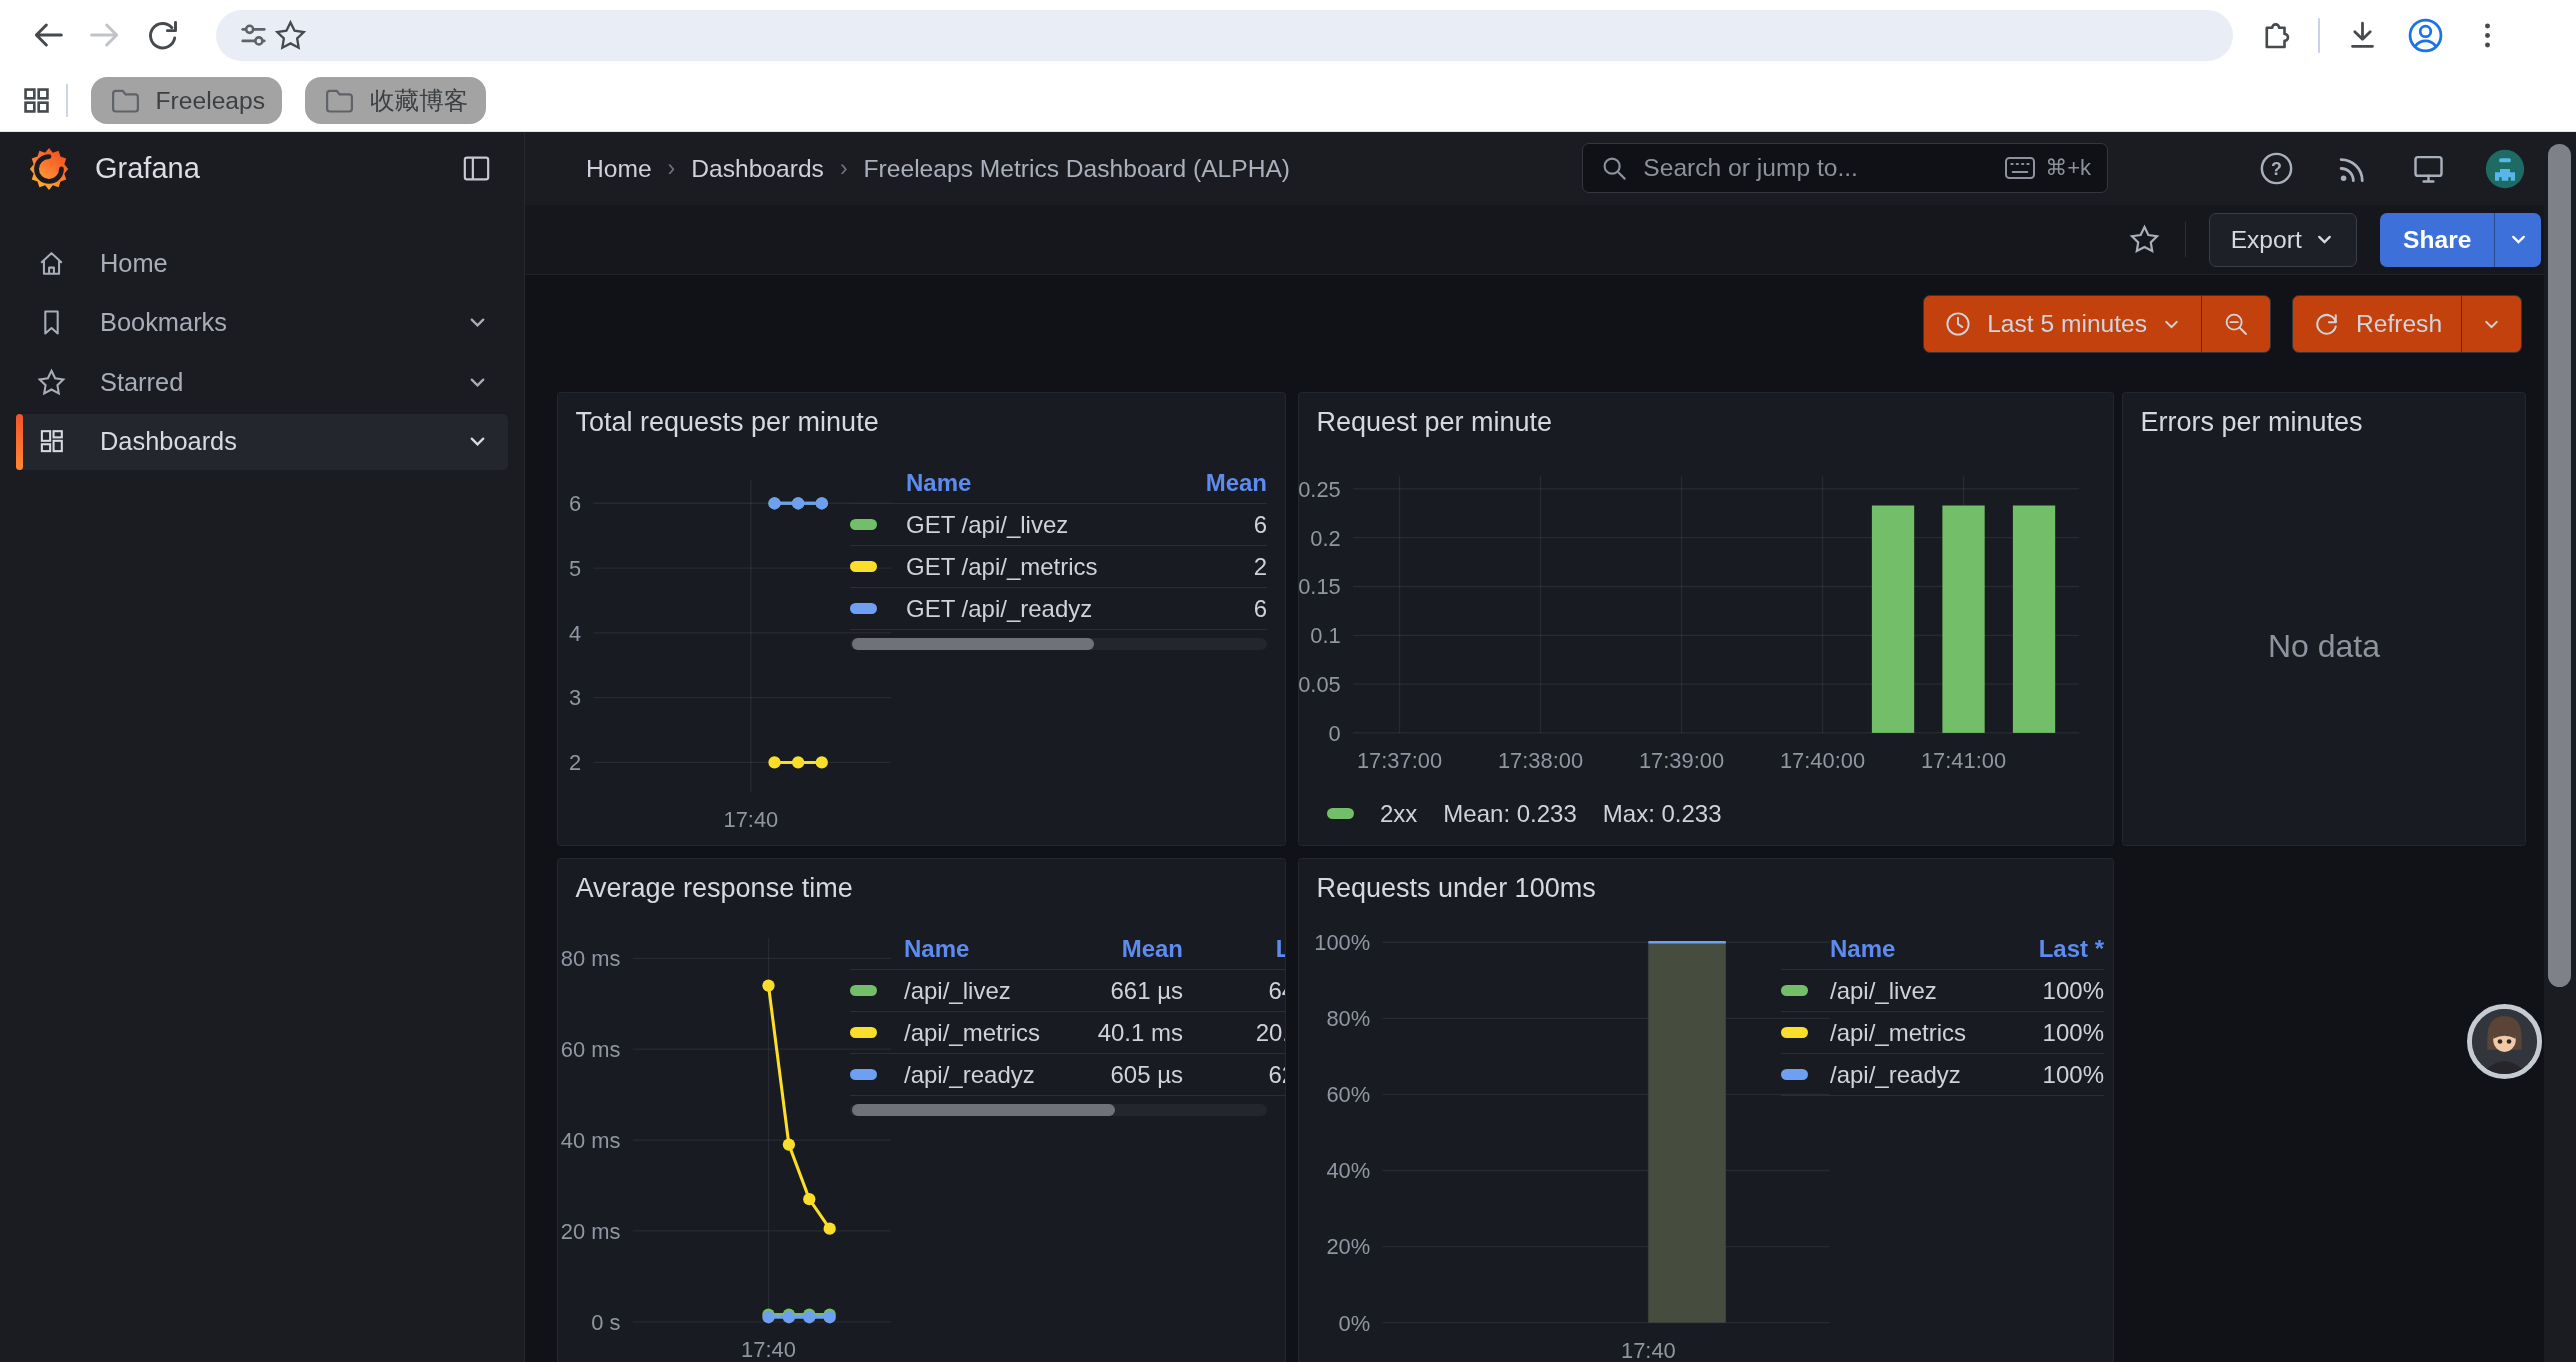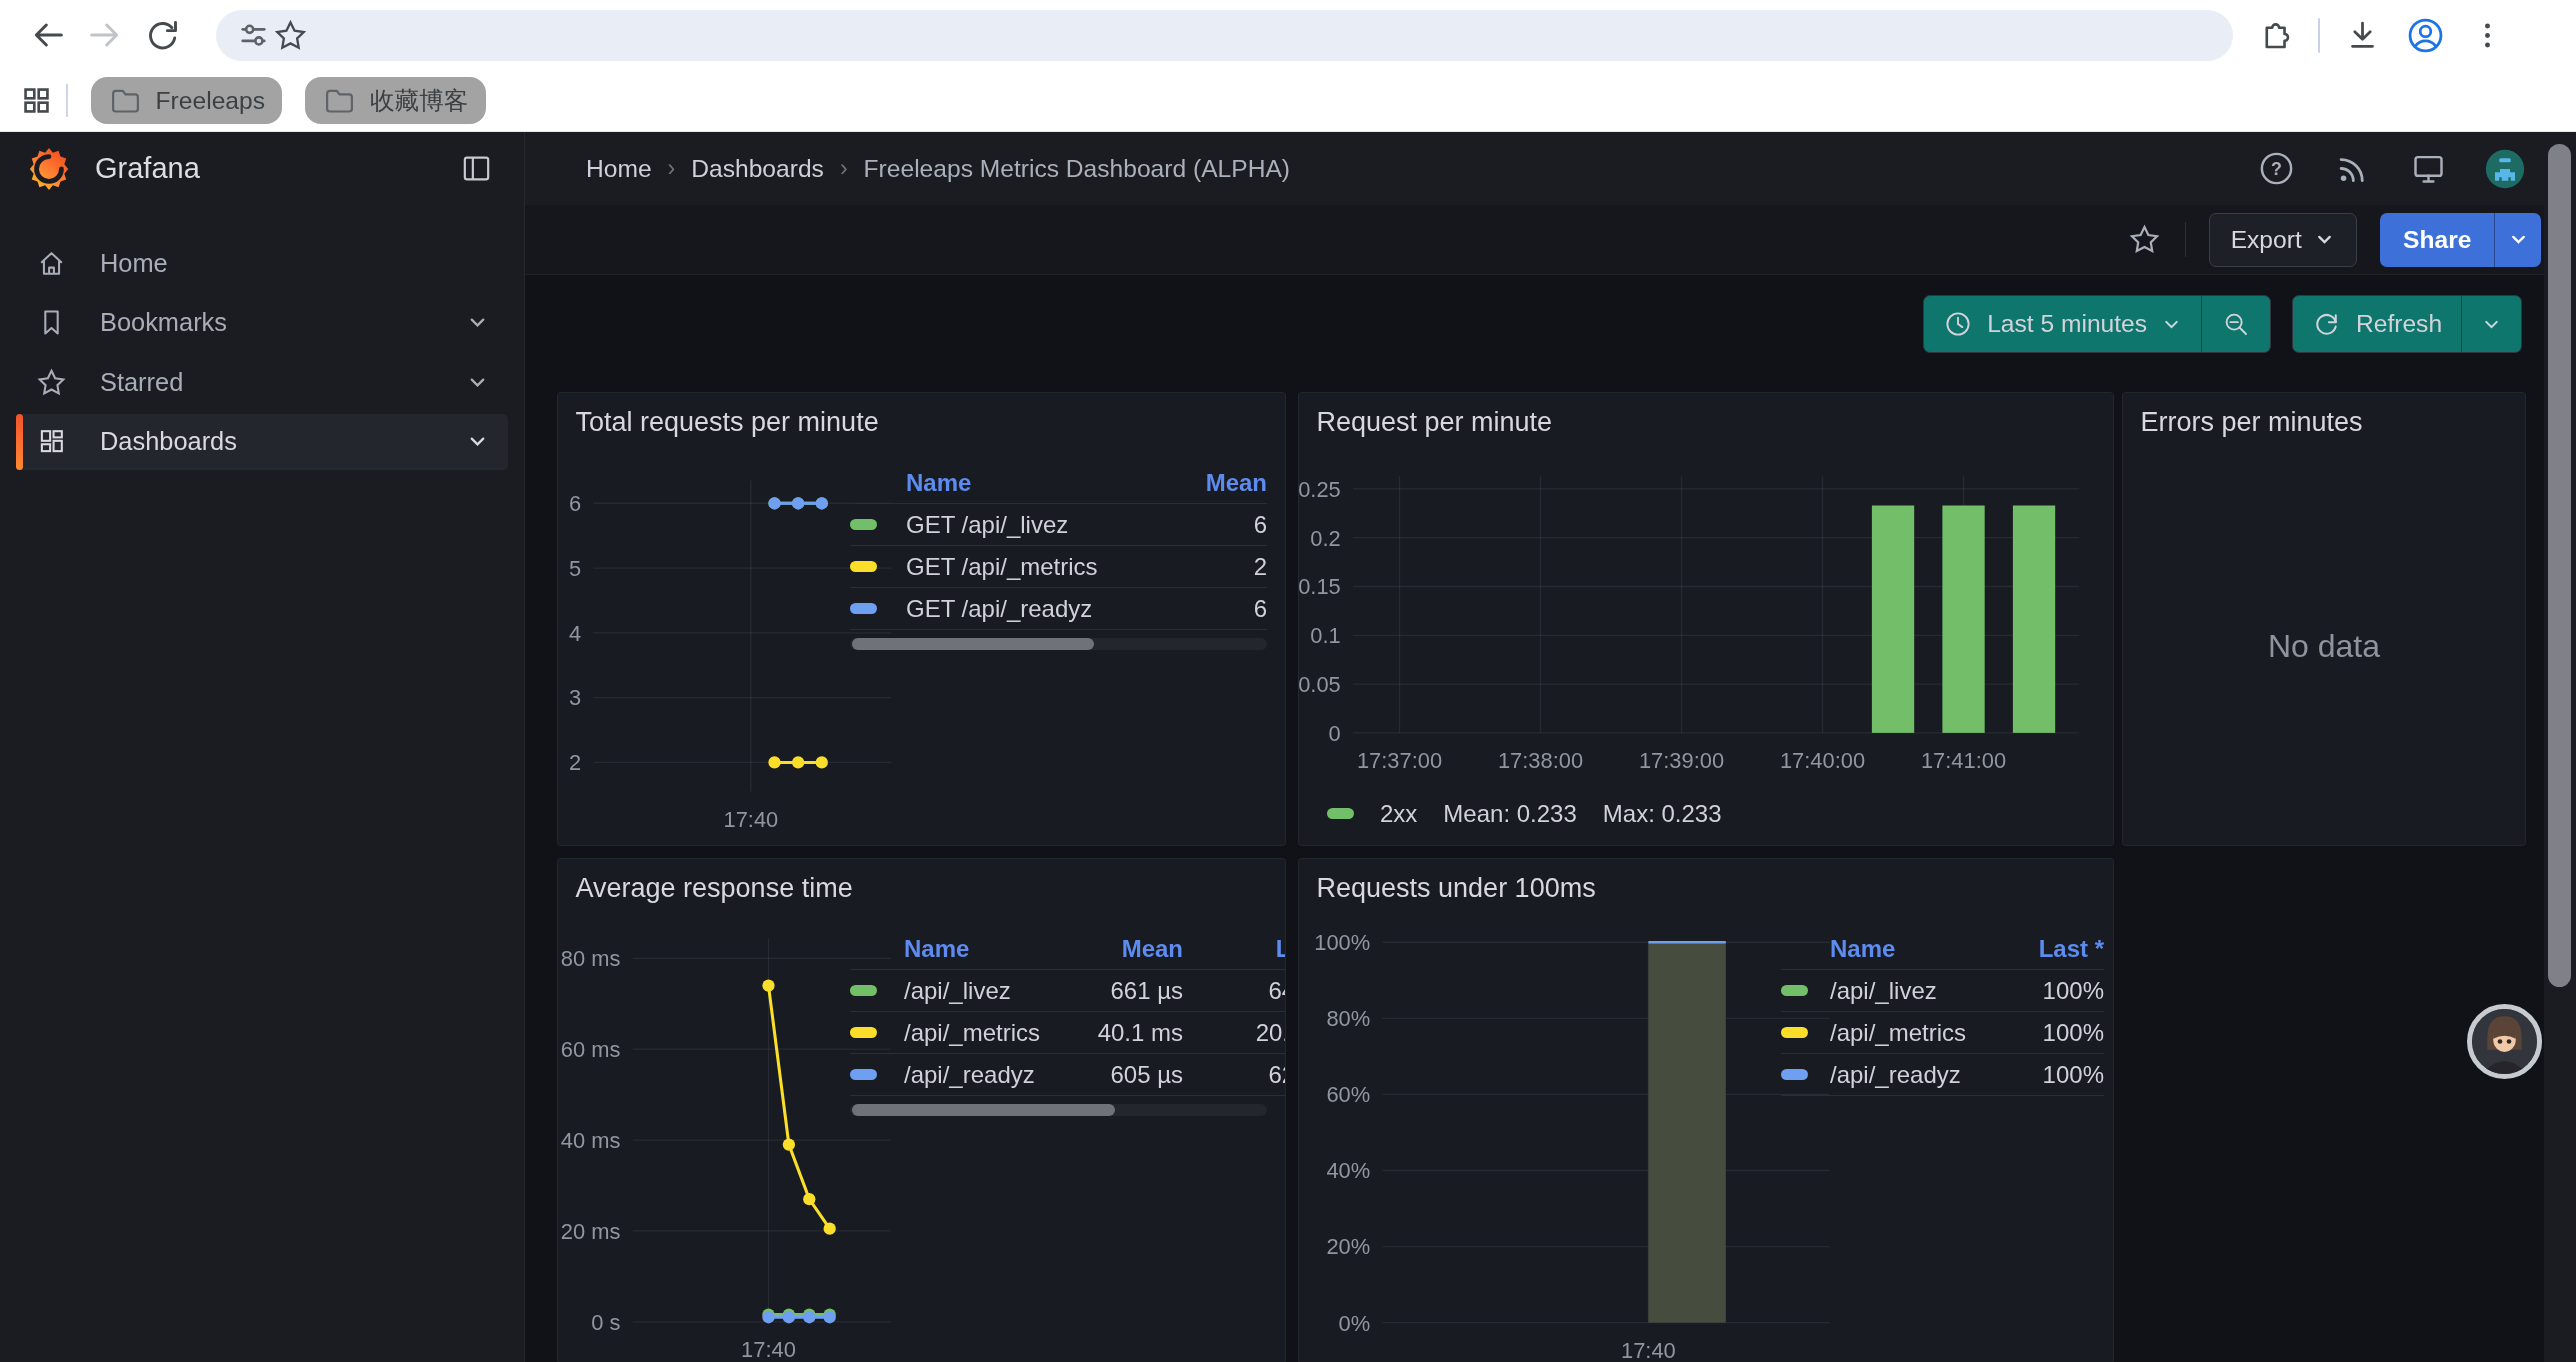--- a/index.html
+++ b/index.html
@@ -50,21 +50,21 @@
   .sidebar{position:absolute;top:73px;left:0;width:525px;bottom:0;background:#1a1c22;border-right:0.9px solid #26282e;
            padding-top:30px;box-sizing:border-box;}
   .side-item{position:relative;height:56px;margin:0 16px 3.5px 16px;border-radius:5.3px;display:flex;align-items:center;
              padding:0 19px;gap:32px;font-size:25.4px;color:#a8adb8;}
   .side-item .chev{margin-left:auto;}
   .side-item.active{background:#24262d;color:#d9dae1;}
   .side-item.active::before{content:"";position:absolute;left:0;top:0;bottom:0;width:7px;border-radius:3.5px;
              background:linear-gradient(180deg,#f2552c,#ff8833);}
   
   .timebar{position:absolute;top:163px;right:54px;display:flex;gap:21px;}
-  .tgroup{height:56px;background:#0f766e;border:0.9px solid #33363e;border-radius:7px;display:flex;align-items:center;
+  .tgroup{height:56px;background:#c2410c;border:0.9px solid #33363e;border-radius:7px;display:flex;align-items:center;
           color:#d3d4db;font-size:24.6px;}
   .tseg{display:flex;align-items:center;gap:14px;padding:0 19px;height:100%;}
   .tsep{width:0.9px;height:100%;background:#33363e;}
   
   .panel{position:absolute;background:#181b21;border:0.9px solid #25272e;border-radius:3.5px;overflow:hidden;}
   #p1{left:557px;top:260px;width:727px;height:452px;}
   #p2{left:1298px;top:260px;width:814px;height:452px;}
   #p3{left:2122px;top:260px;width:402px;height:452px;}
   #p4{left:557px;top:726px;width:727px;height:504px;}
   #p5{left:1298px;top:726px;width:814px;height:504px;}
@@ -202,20 +202,34 @@
             <path d="M19 9 v30"></path>
           </svg>
       </span>
     </div>
     <div class="breadcrumb">
       <span class="crumb">Home</span>
       <span class="crumb-sep">›</span>
       <span class="crumb">Dashboards</span>
       <span class="crumb-sep">›</span>
       <span class="crumb current">Freeleaps Metrics Dashboard (ALPHA)</span>
+    </div>
+    <div class="searchbox">
+      <svg width="30" height="30" viewBox="0 0 48 48" fill="none" stroke="#8c919c" stroke-width="3.4">
+          <circle cx="21" cy="21" r="12"></circle>
+          <path d="M30 30 L41 41" stroke-linecap="round"></path>
+        </svg>
+      <input placeholder="Search or jump to..." style="">
+      <span class="shortcut">
+        <svg width="32" height="26" viewBox="0 0 48 38" fill="none" stroke="#8c919c" stroke-width="3">
+            <rect x="3" y="4" width="42" height="30" rx="5"></rect>
+            <path d="M11 13 h2 M19 13 h2 M27 13 h2 M35 13 h2 M13 25 h22" stroke-linecap="round"></path>
+          </svg>
+        <span>⌘+k</span>
+      </span>
     </div>
     <div class="gnav-icons">
       <span>
         <svg width="39" height="39" viewBox="0 0 48 48" fill="none" stroke="#aab0bb" stroke-width="3">
             <circle cx="24" cy="24" r="18"></circle>
             <text x="24" y="32" text-anchor="middle" fill="#aab0bb" stroke="none" font-size="22" font-family="Liberation Sans, sans-serif" font-weight="bold">?</text>
           </svg>
       </span>
       <span>
         <svg width="39" height="39" viewBox="0 0 48 48" fill="none" stroke="#aab0bb" stroke-width="3.4" stroke-linecap="round">

